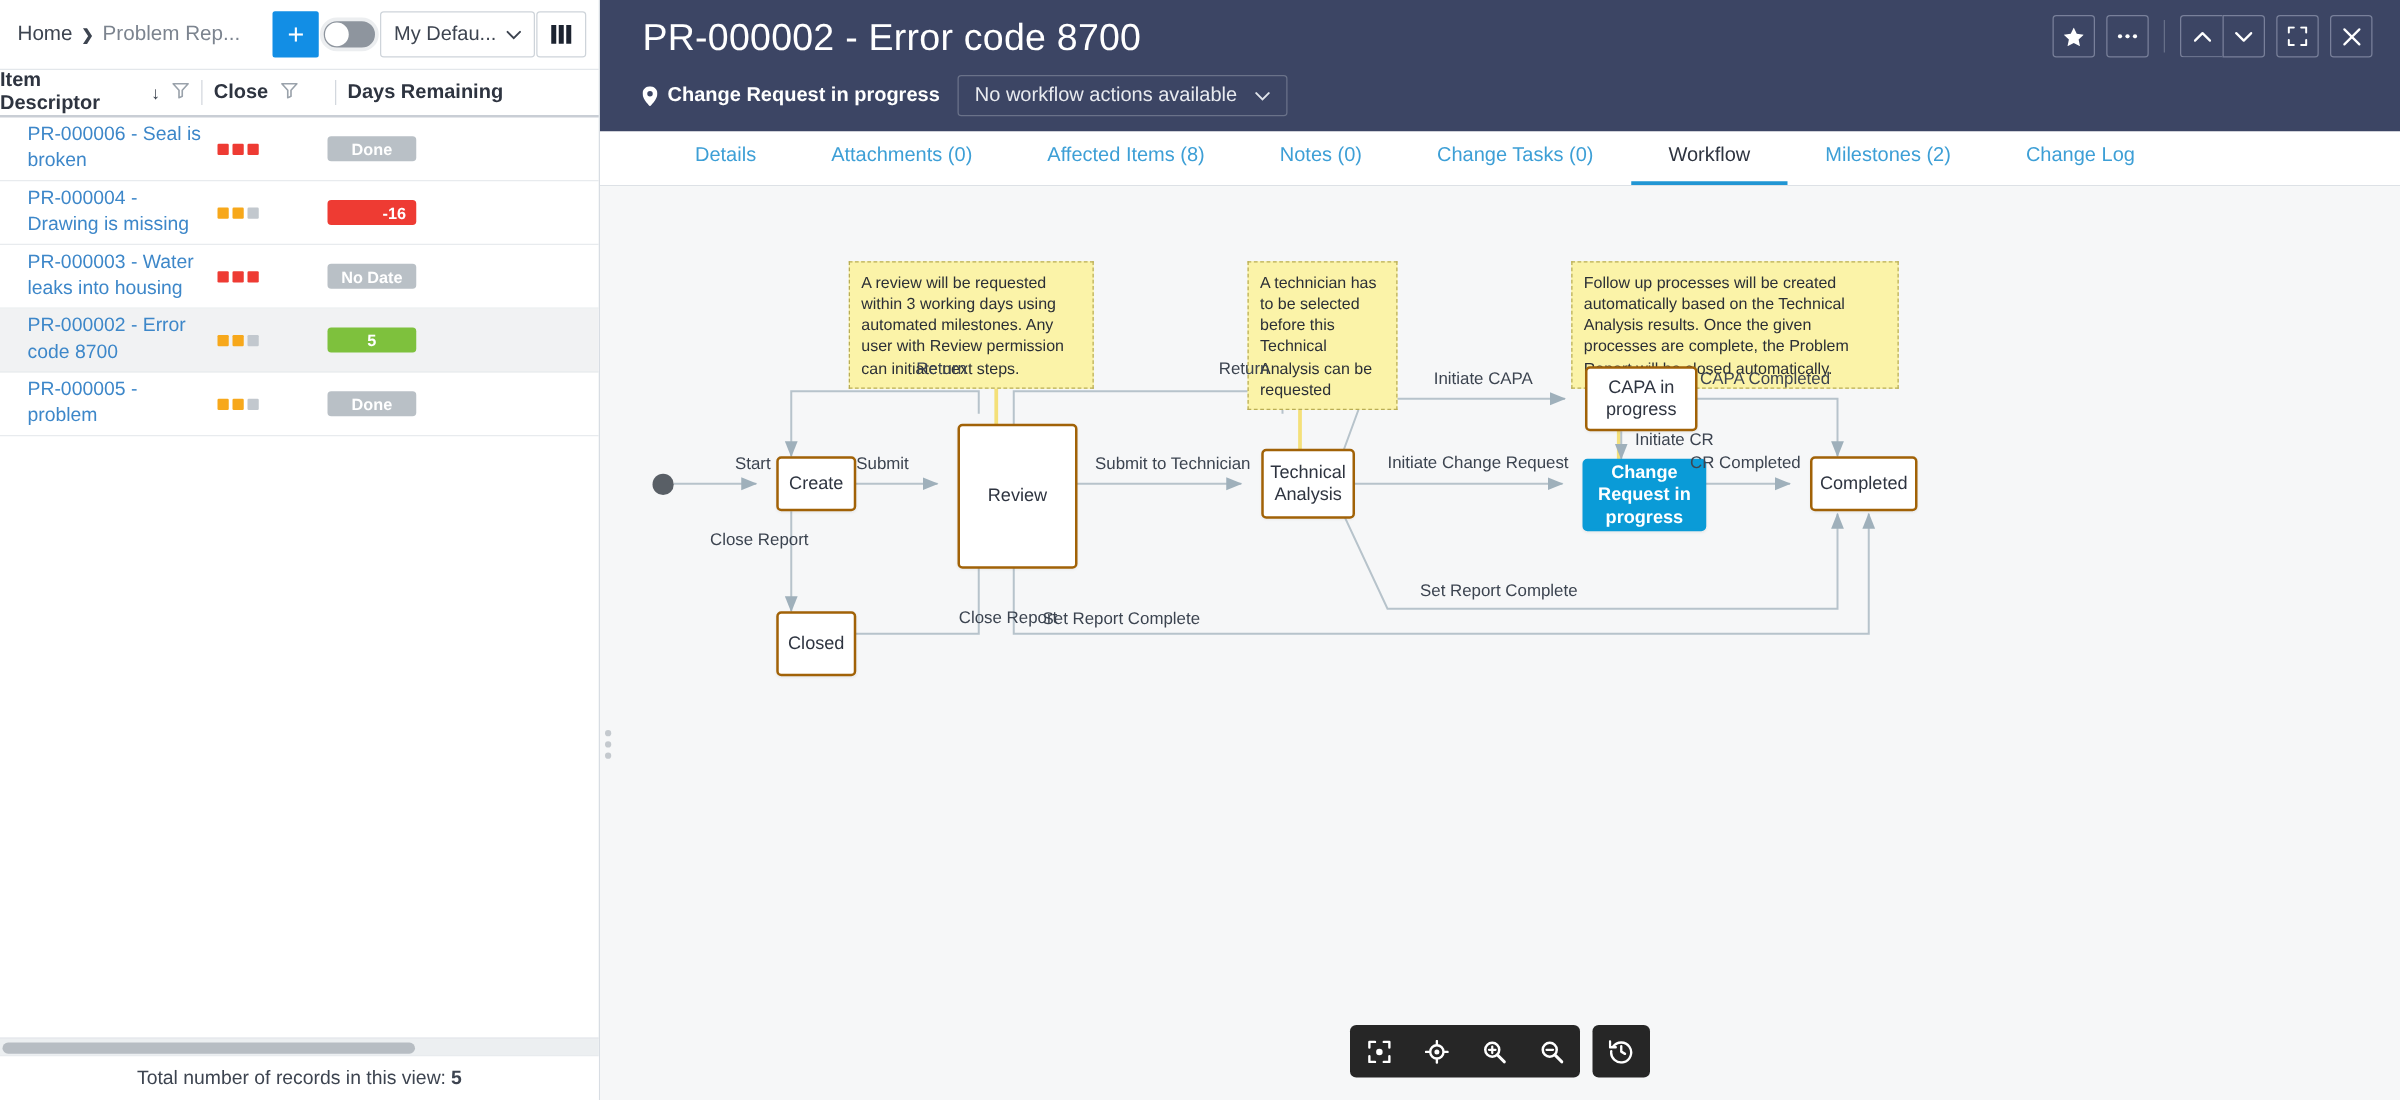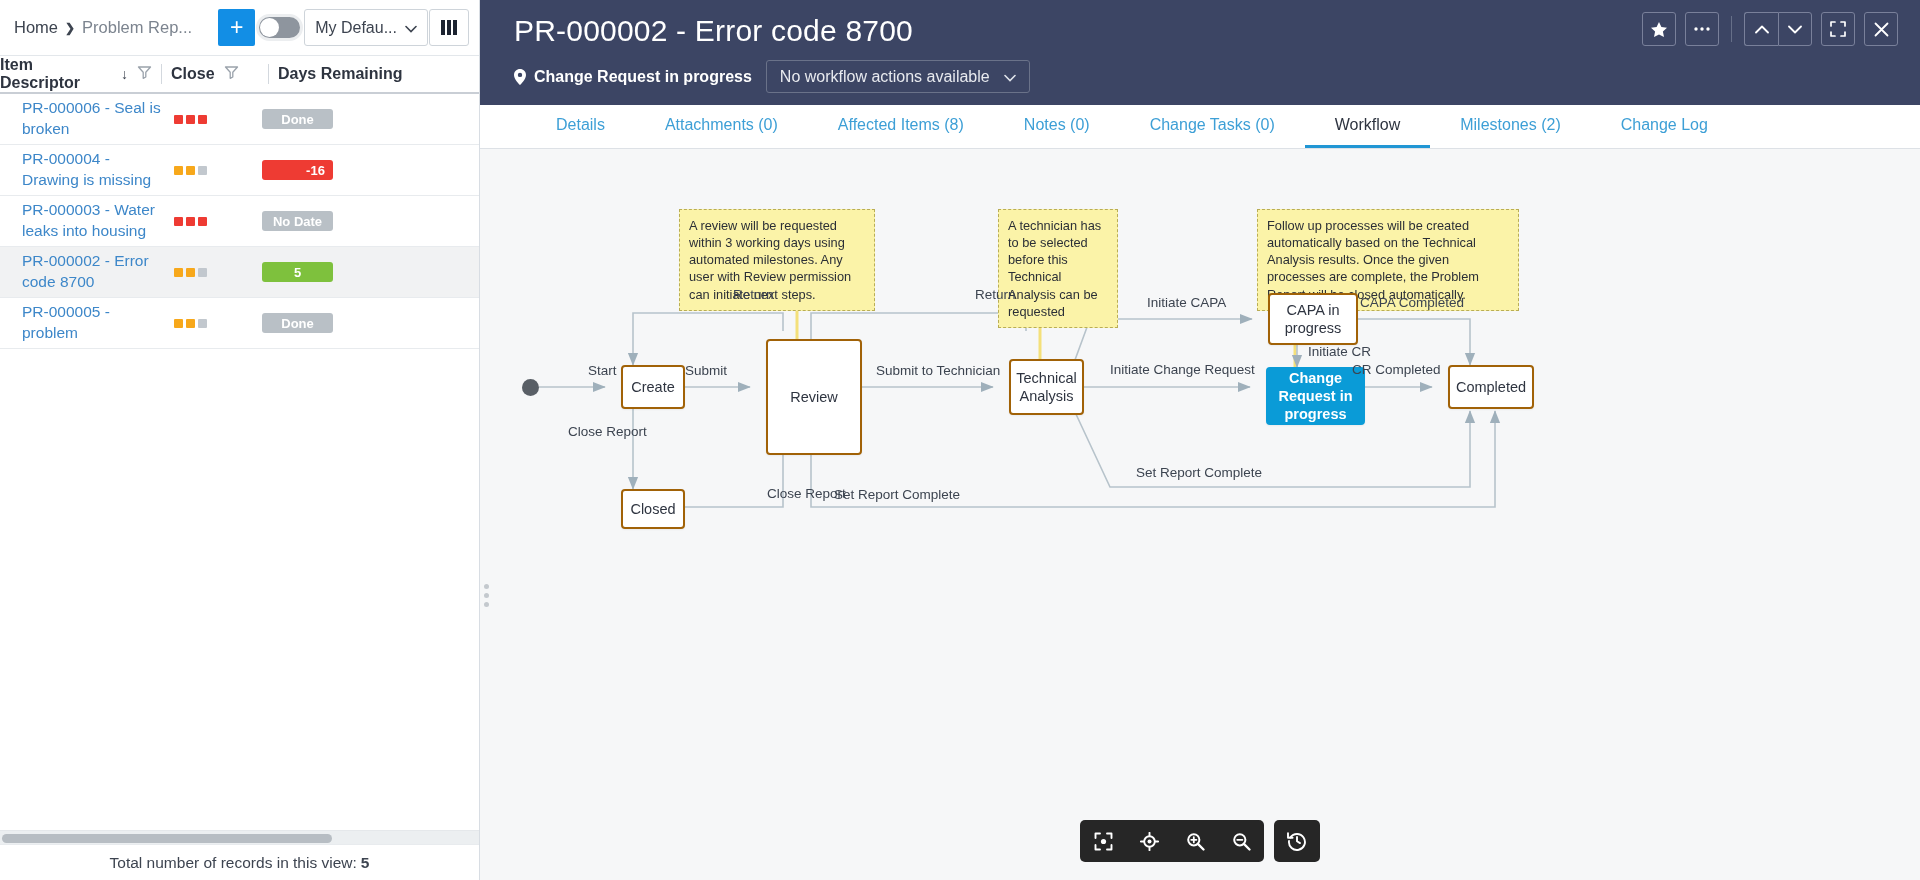--- a/index.html
+++ b/index.html
@@ -459,21 +459,21 @@
 
       <div id="notes-host">
           <div class="note" style="left: 199px; top: 60px; width: 196px; min-height: 82px;">A review will be requested within 3 working days using automated milestones. Any user with Review permission can initiate next steps.</div>
           <div class="note" style="left: 518px; top: 60px; width: 120px; min-height: 80px;">A technician has to be selected before this Technical Analysis can be requested</div>
           <div class="note" style="left: 777px; top: 60px; width: 262px; min-height: 78px;">Follow up processes will be created automatically based on the Technical Analysis results. Once the given processes are complete, the Problem Report will be closed automatically.</div>
         </div>
       <div id="nodes-host">
           <div class="start-dot" style="left: 42px; top: 230px;"></div>
           <div class="node" style="left: 125px; top: 216px; width: 64px; height: 44px;">Create</div>
           <div class="node" style="left: 270px; top: 190px; width: 96px; height: 116px;">Review</div>
-          <div class="node" style="left: 125px; top: 340px; width: 64px; height: 40px;">Closed</div>
+          <div class="node" style="left: 125px; top: 340px; width: 64px; height: 52px;">Closed</div>
           <div class="node" style="left: 513px; top: 210px; width: 75px; height: 56px;">Technical Analysis</div>
           <div class="node" style="left: 772px; top: 144px; width: 90px; height: 52px;">CAPA in progress</div>
           <div class="node active" style="left: 770px; top: 218px; width: 99px; height: 58px;">Change Request in progress</div>
           <div class="node" style="left: 952px; top: 216px; width: 86px; height: 44px;">Completed</div>
         </div>
       <div id="elabels-host">
           <div class="edge-label" style="left: 108px; top: 214px;">Start</div>
           <div class="edge-label" style="left: 205px; top: 214px;">Submit</div>
           <div class="edge-label" style="left: 253px; top: 138px;">Return</div>
           <div class="edge-label" style="left: 88px; top: 275px;">Close Report</div>

